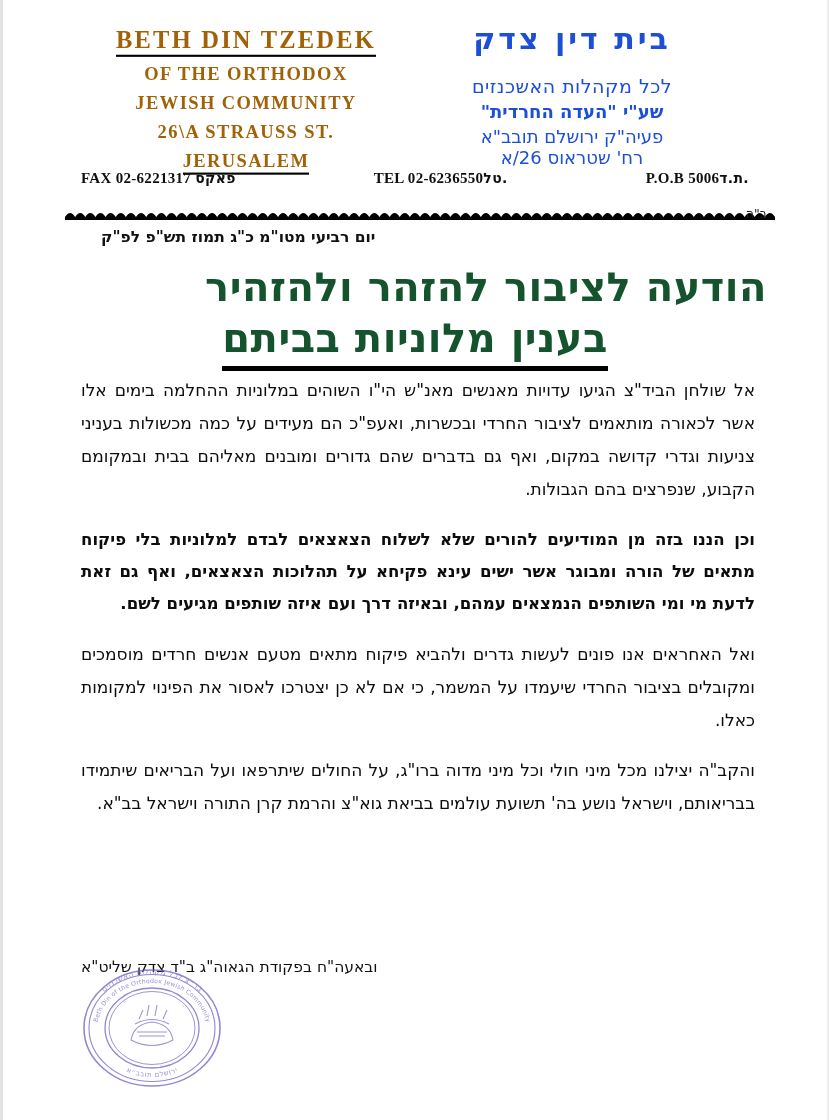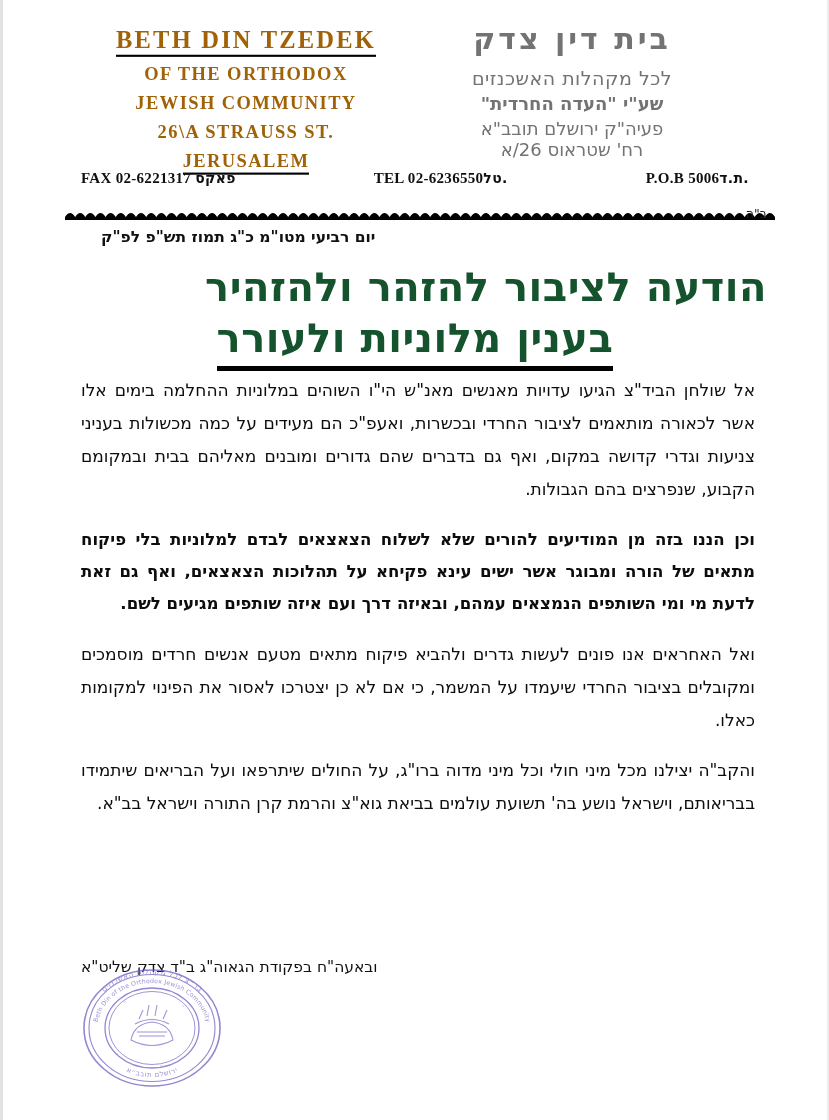--- a/index.html
+++ b/index.html
@@ -67,31 +67,31 @@
   .lh-en-row { display: block; }
 
   .lh-hebrew {
     position: absolute;
     right: 90px;
     top: 0px;
     width: 330px;
     text-align: center;
     direction: rtl;
     font-family: "DejaVu Sans", "Liberation Sans", sans-serif;
-    color: #737373;
+    color: #1d4ed8;
   }
   .lh-he-1 {
     font-size: 30px;
     font-weight: bold;
     letter-spacing: 3px;
     line-height: 1.15;
   }
   .lh-he-2 {
     font-size: 19px;
-    margin-top: 10px;
+    margin-top: 18px;
     letter-spacing: 0.5px;
   }
   .lh-he-3 {
     font-size: 18px;
     font-weight: bold;
     margin-top: 4px;
   }
   .lh-he-4 {
     font-size: 18px;
     margin-top: 4px;
@@ -260,21 +260,21 @@
         </g>
       </svg>
     </div>
   </div>
 
   <div class="bh">ב"ה</div>
   <div class="dateline">יום רביעי מטו"מ כ"ג תמוז תש"פ לפ"ק</div>
 
   <div class="title-block">
     <span class="title-line">הודעה לציבור להזהר ולהזהיר</span>
-    <span class="title-line title-line-2">בענין מלוניות ולעורר</span>
+    <span class="title-line title-line-2">בענין מלוניות בביתם</span>
   </div>
 
   <div class="body">
     <p class="para">אל שולחן הביד"צ הגיעו עדויות מאנשים מאנ"ש הי"ו השוהים במלוניות ההחלמה בימים אלו אשר לכאורה מותאמים לציבור החרדי ובכשרות, ואעפ"כ הם מעידים על כמה מכשולות בעניני צניעות וגדרי קדושה במקום, ואף גם בדברים שהם גדורים ומובנים מאליהם בבית ובמקומם הקבוע, שנפרצים בהם הגבולות.</p>
     <p class="para bold">וכן הננו בזה מן המודיעים להורים שלא לשלוח הצאצאים לבדם למלוניות בלי פיקוח מתאים של הורה ומבוגר אשר ישים עינא פקיחא על תהלוכות הצאצאים, ואף גם זאת לדעת מי ומי השותפים הנמצאים עמהם, ובאיזה דרך ועם איזה שותפים מגיעים לשם.</p>
     <p class="para">ואל האחראים אנו פונים לעשות גדרים ולהביא פיקוח מתאים מטעם אנשים חרדים מוסמכים ומקובלים בציבור החרדי שיעמדו על המשמר, כי אם לא כן יצטרכו לאסור את הפינוי למקומות כאלו.</p>
     <p class="para">והקב"ה יצילנו מכל מיני חולי וכל מיני מדוה ברו"ג, על החולים שיתרפאו ועל הבריאים שיתמידו בבריאותם, וישראל נושע בה' תשועת עולמים בביאת גוא"צ והרמת קרן התורה וישראל בב"א.</p>
   </div>
 
   <div class="signature">ובאעה"ח בפקודת הגאוה"ג ב"ד צדק שליט"א</div>

